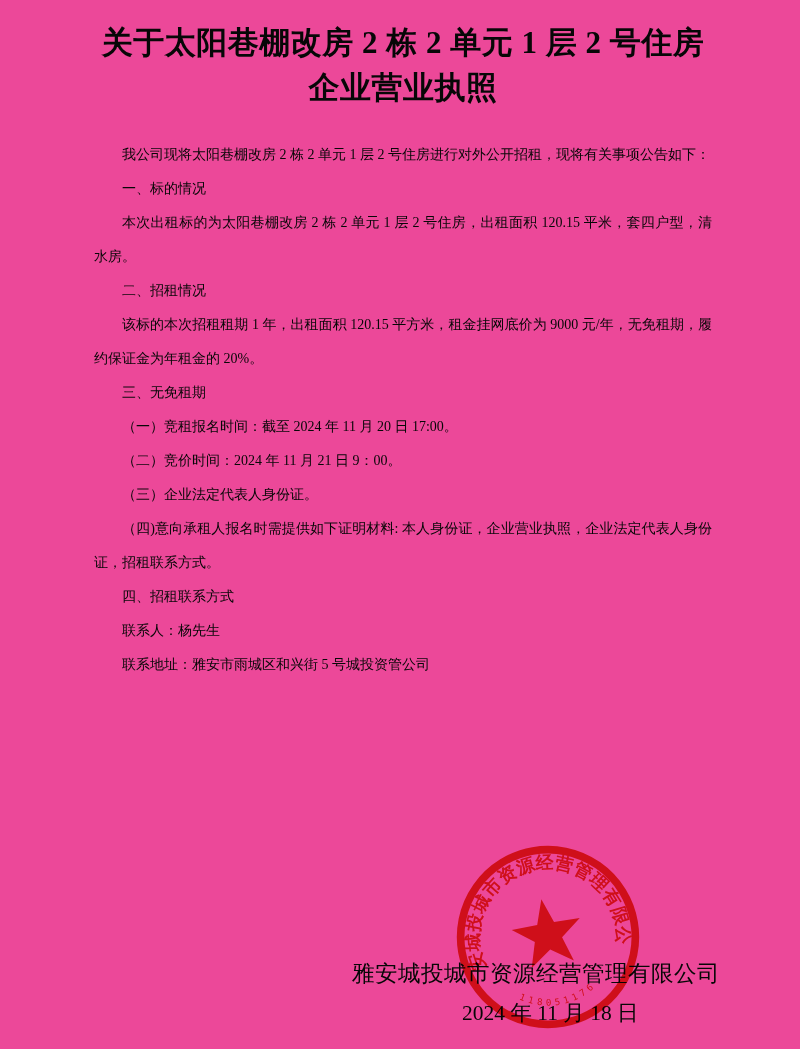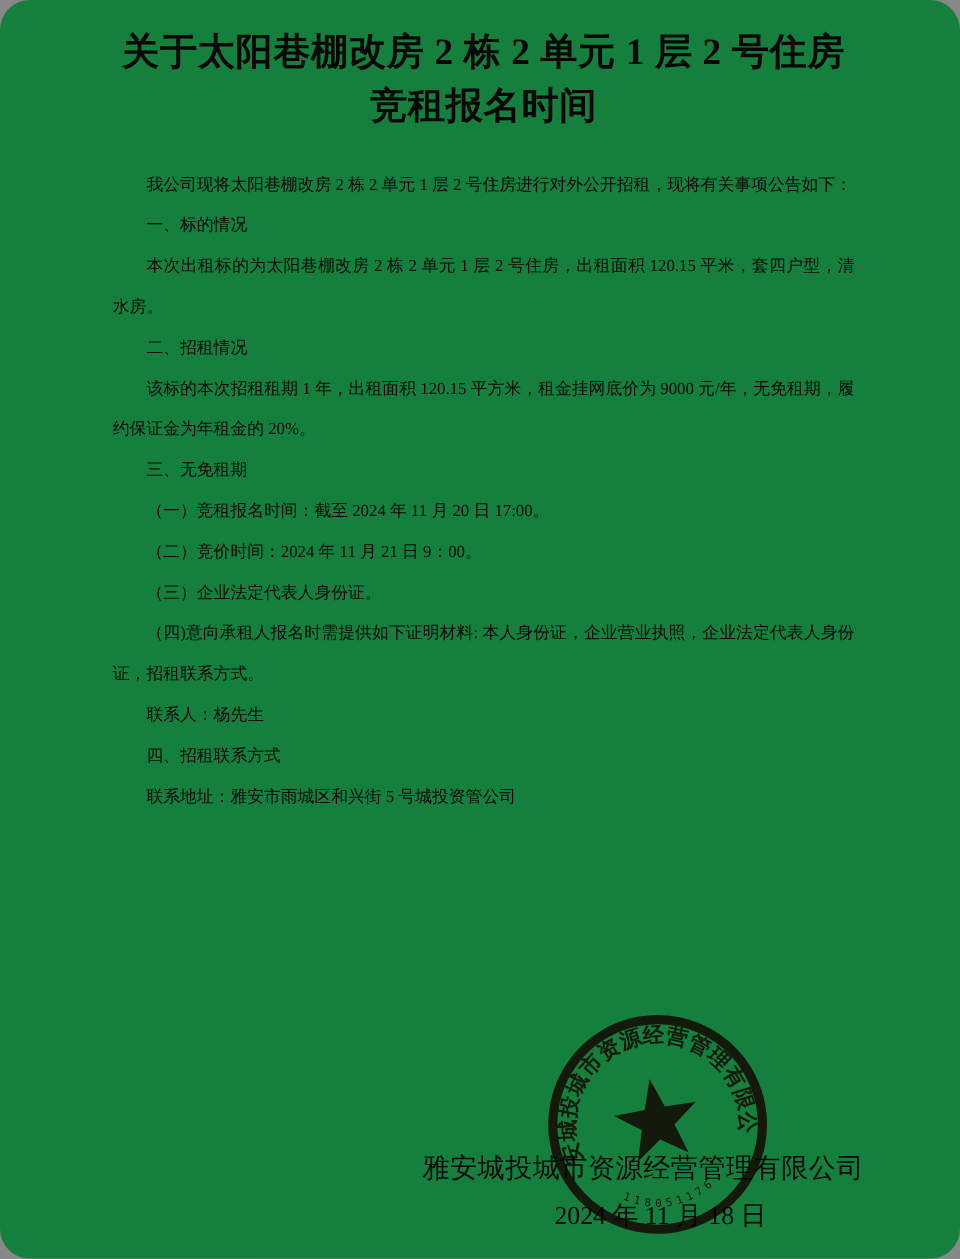--- a/index.html
+++ b/index.html
@@ -1,25 +1,24 @@
 <!DOCTYPE html>
 <html><head>
 <meta charset="utf-8">
 <style>
   html, body { margin: 0; padding: 0; background: #888; }
   .page {
     position: relative;
     width: 800px;
     height: 1049px;
     margin: 0 auto;
-    background: #15803d;
+    background: #ec4899;
     color: #070707;
     font-family: "Liberation Serif", "DejaVu Serif", serif;
     overflow: hidden;
-    border-radius: 25px;
   }
   .content {
     padding: 20px 88px 0 94px;
   }
   .doc-title {
     margin: 0;
     font-size: 31px;
     line-height: 45px;
     font-weight: bold;
     text-align: center;
@@ -61,34 +60,34 @@
     top: 998px;
     font-size: 21.5px;
     z-index: 1;
   }
 </style>
 </head>
 <body>
 
 <div class="page">
   <div class="content">
-    <h1 class="doc-title"><span>关于太阳巷棚改房 2 栋 2 单元 1 层 2 号住房</span><br><span>竞租报名时间</span></h1>
+    <h1 class="doc-title"><span>关于太阳巷棚改房 2 栋 2 单元 1 层 2 号住房</span><br><span>企业营业执照</span></h1>
     <div class="doc-body">
       <p>我公司现将太阳巷棚改房 2 栋 2 单元 1 层 2 号住房进行对外公开招租，现将有关事项公告如下：</p>
       <p>一、标的情况</p>
       <p>本次出租标的为太阳巷棚改房 2 栋 2 单元 1 层 2 号住房，出租面积 120.15 平米，套四户型，清水房。</p>
       <p>二、招租情况</p>
       <p>该标的本次招租租期 1 年，出租面积 120.15 平方米，租金挂网底价为 9000 元/年，无免租期，履约保证金为年租金的 20%。</p>
       <p>三、无免租期</p>
       <p>（一）竞租报名时间：截至 2024 年 11 月 20 日 17:00。</p>
       <p>（二）竞价时间：2024 年 11 月 21 日 9：00。</p>
       <p>（三）企业法定代表人身份证。</p>
       <p>（四)意向承租人报名时需提供如下证明材料: 本人身份证，企业营业执照，企业法定代表人身份证，招租联系方式。</p>
+      <p>四、招租联系方式</p>
       <p>联系人：杨先生</p>
-      <p>四、招租联系方式</p>
       <p>联系地址：雅安市雨城区和兴街 5 号城投资管公司</p>
     </div>
   </div>
 
   <div class="sig-company">雅安城投城市资源经营管理有限公司</div>
   <div class="sig-date">2024 年 11 月 18 日</div>
 
   <div class="seal">
     <svg viewBox="0 0 200 200" xmlns="http://www.w3.org/2000/svg">
       <g transform="rotate(-10 100 100)">

